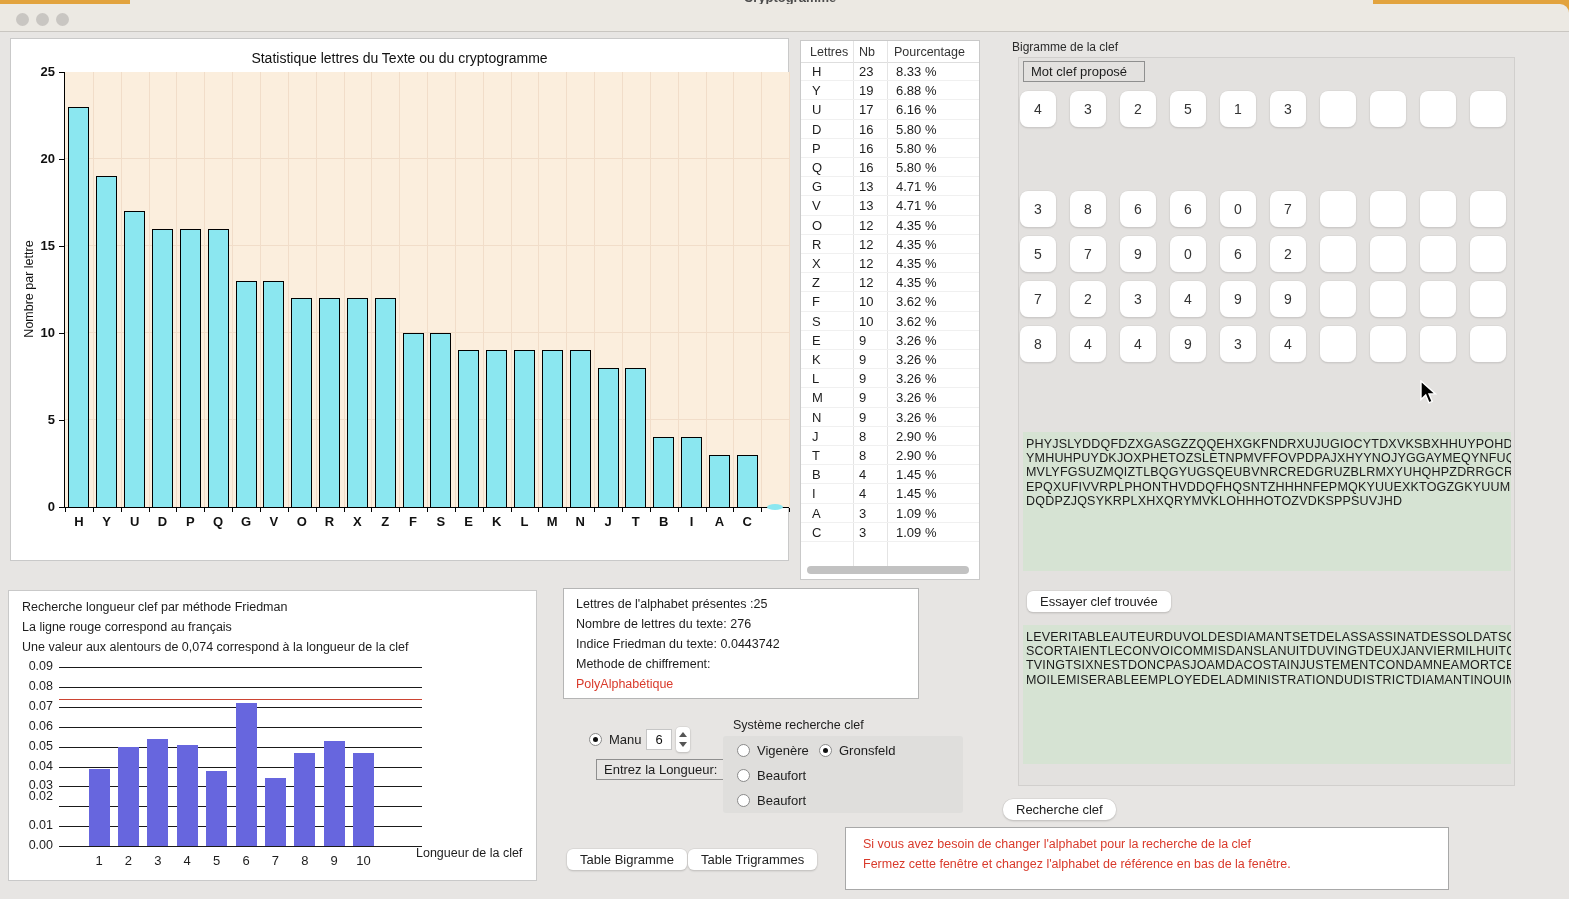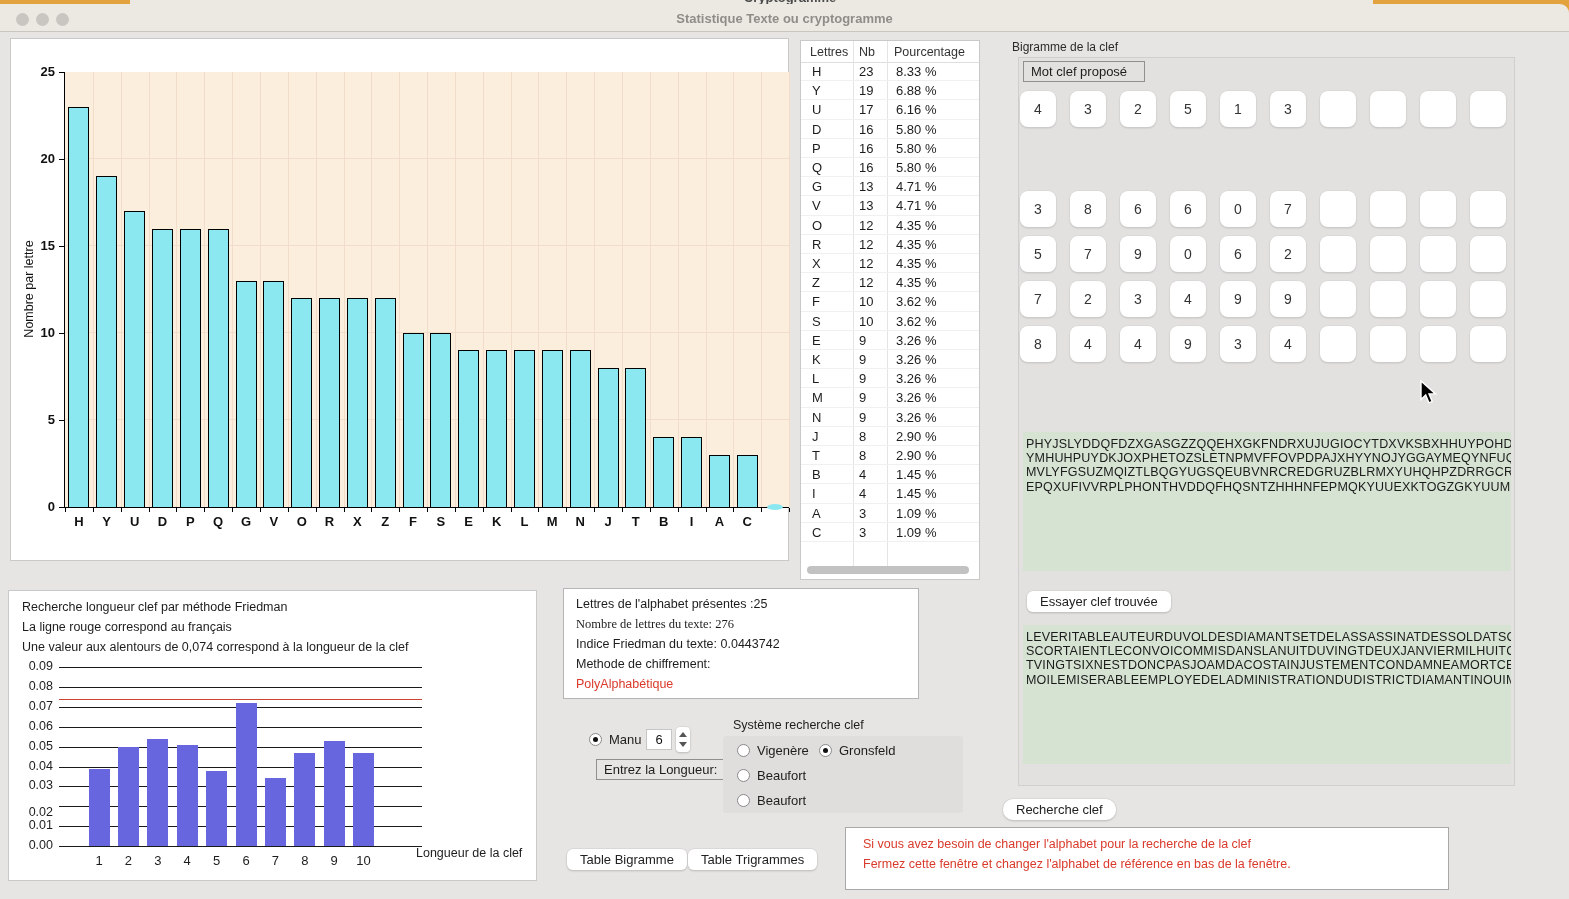--- a/index.html
+++ b/index.html
@@ -105,24 +105,24 @@
   <div class="orange-left"></div>
   <div class="orange-right"></div>
   <div class="back-title">Cryptogramme</div>
 </div>
 <div class="orange-corner"></div>
 
 <div class="titlebar">
   <div class="dot" style="left:16px"></div>
   <div class="dot" style="left:36px"></div>
   <div class="dot" style="left:56px"></div>
-  <div class="win-title">Statistique Texte ou cryptogramme</div>
 </div>
 
 <div class="panel" style="left:10px;top:38px;width:779px;height:523px;">
+  <div class="chart-title">Statistique lettres du Texte ou du cryptogramme</div>
   <div class="ylab-rot">Nombre par lettre</div>
   <div class="plot">
       <div class="hline" style="bottom: 87px;"></div>
       <div class="hline" style="bottom: 174px;"></div>
       <div class="hline" style="bottom: 261px;"></div>
       <div class="hline" style="bottom: 348px;"></div>
       <div class="vline" style="left: 27.8px;"></div>
       <div class="vline" style="left: 55.7px;"></div>
       <div class="vline" style="left: 83.5px;"></div>
       <div class="vline" style="left: 111.4px;"></div>
@@ -443,20 +443,21 @@
       <div class="key-box" style="left: 301px;"></div>
       <div class="key-box" style="left: 351px;"></div>
       <div class="key-box" style="left: 401px;"></div>
       <div class="key-box" style="left: 451px;"></div>
     </div>
   <div class="green-area" style="top:374px;">
       <div class="green-line">PHYJSLYDDQFDZXGASGZZQQEHXGKFNDRXUJUGIOCYTDXVKSBXHHUYPOHDVYR</div>
       <div class="green-line">YMHUHPUYDKJOXPHETOZSLETNPMVFFOVPDPAJXHYYNOJYGGAYMEQYNFUQLN</div>
       <div class="green-line">MVLYFGSUZMQIZTLBQGYUGSQEUBVNRCREDGRUZBLRMXYUHQHPZDRRGCROH</div>
       <div class="green-line">EPQXUFIVVRPLPHONTHVDDQFHQSNTZHHHNFEPMQKYUUEXKTOGZGKYUUMFVIJ</div>
+      <div class="green-line">DQDPZJQSYKRPLXHXQRYMVKLOHHHOTOZVDKSPPSUVJHD</div>
     </div>
   <div class="btn" style="left:8px;top:533px;">Essayer clef trouvée</div>
   <div class="green-area" style="top:567px;">
       <div class="green-line">LEVERITABLEAUTEURDUVOLDESDIAMANTSETDELASSASSINATDESSOLDATSQUIE</div>
       <div class="green-line">SCORTAIENTLECONVOICOMMISDANSLANUITDUVINGTDEUXJANVIERMILHUITCEN</div>
       <div class="green-line">TVINGTSIXNESTDONCPASJOAMDACOSTAINJUSTEMENTCONDAMNEAMORTCEST</div>
       <div class="green-line">MOILEMISERABLEEMPLOYEDELADMINISTRATIONDUDISTRICTDIAMANTINOUIMOIS</div>
     </div>
 </div>
 
@@ -475,21 +476,21 @@
       <div class="fr-ylab" style="left: 4px; top: 107.8px;">0.07</div>
       <div class="fr-grid" style="left: 50px; width: 363px; top: 135.7px;"></div>
       <div class="fr-ylab" style="left: 4px; top: 127.7px;">0.06</div>
       <div class="fr-grid" style="left: 50px; width: 363px; top: 155.6px;"></div>
       <div class="fr-ylab" style="left: 4px; top: 147.6px;">0.05</div>
       <div class="fr-grid" style="left: 50px; width: 363px; top: 175.5px;"></div>
       <div class="fr-ylab" style="left: 4px; top: 167.5px;">0.04</div>
       <div class="fr-grid" style="left: 50px; width: 363px; top: 195.4px;"></div>
       <div class="fr-ylab" style="left: 4px; top: 187.4px;">0.03</div>
       <div class="fr-grid" style="left: 50px; width: 363px; top: 215.3px;"></div>
-      <div class="fr-ylab" style="left: 4px; top: 214px;">0.02</div>
+      <div class="fr-ylab" style="left: 4px; top: 198px;">0.02</div>
       <div class="fr-grid" style="left: 50px; width: 363px; top: 235.2px;"></div>
       <div class="fr-ylab" style="left: 4px; top: 227.2px;">0.01</div>
       <div class="fr-grid" style="left: 50px; width: 363px; top: 255.1px;"></div>
       <div class="fr-ylab" style="left: 4px; top: 247.1px;">0.00</div>
       <div class="fr-red" style="left: 50px; width: 363px; top: 107.8px;"></div>
       <div class="fr-bar" style="left: 79.5px; top: 177.5px; height: 77.6px;"></div>
       <div class="fr-xlab" style="left: 79.5px; top: 262.1px;">1</div>
       <div class="fr-bar" style="left: 108.9px; top: 155.6px; height: 99.5px;"></div>
       <div class="fr-xlab" style="left: 108.9px; top: 262.1px;">2</div>
       <div class="fr-bar" style="left: 138.3px; top: 147.6px; height: 107.5px;"></div>
@@ -508,21 +509,21 @@
       <div class="fr-xlab" style="left: 314.7px; top: 262.1px;">9</div>
       <div class="fr-bar" style="left: 344.1px; top: 161.6px; height: 93.5px;"></div>
       <div class="fr-xlab" style="left: 344.1px; top: 262.1px;">10</div>
     </div>
   <div class="fr-text" style="left:407px;top:255px;">Longueur de la clef</div>
 </div>
 
 <div class="info-box">
   <div>
       <div class="info-line" style="top: 8px;">Lettres de l'alphabet présentes :25</div>
-      <div class="info-line" style="top: 28px; font-family: Liberation Serif, serif;">Nombre de lettres du texte: 276</div>
+      <div class="info-line" style="top: 28px;">Nombre de lettres du texte: 276</div>
       <div class="info-line" style="top: 48px;">Indice Friedman du texte: 0.0443742</div>
       <div class="info-line" style="top: 68px;">Methode de chiffrement:</div>
     </div>
   <div class="info-line red-text" style="top:88px;">PolyAlphabétique</div>
 </div>
 
 <div class="radio" style="left:589px;top:733px;">
     <div class="dotin"></div>
   </div>
 <div class="ctl-label" style="left:609px;top:732px;">Manu</div>

